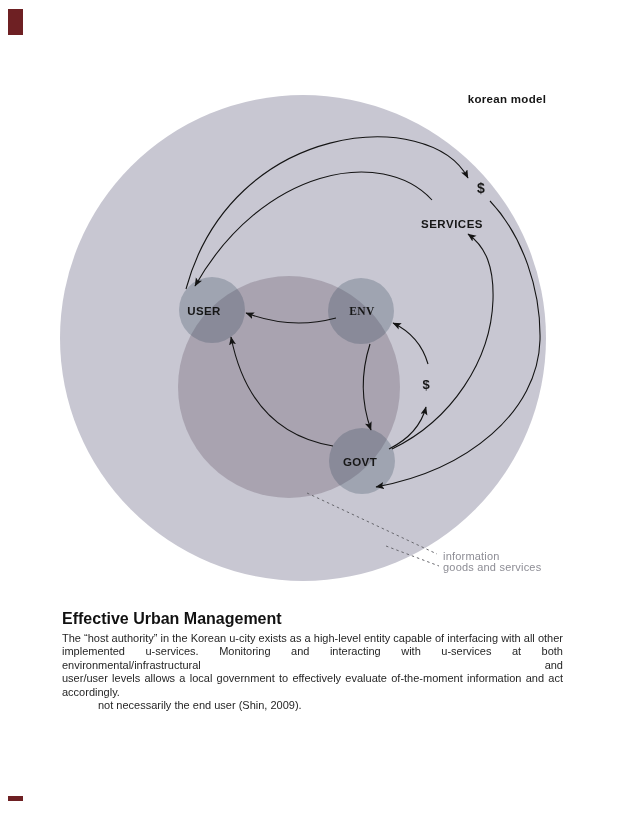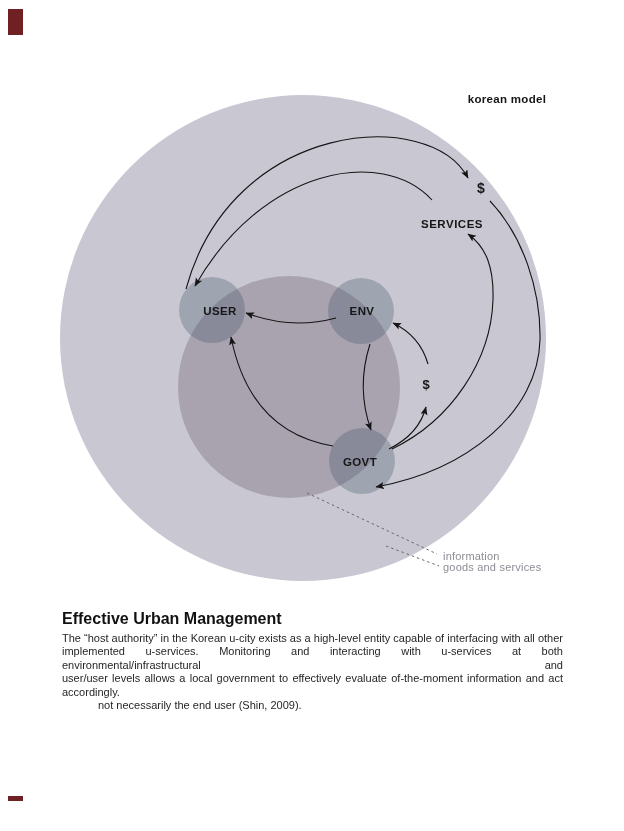--- a/index.html
+++ b/index.html
@@ -74,22 +74,22 @@
 
     <path class="leader" d="M 307 493 L 437 554"></path>
     <path class="leader" d="M 386 546 L 439 566"></path>
   </svg>
 
   <div class="lbl model-lbl" style="left:507px; top:99px;">korean model</div>
 
   <div class="lbl dollar-top" style="left:481px; top:188px;">$</div>
   <div class="lbl services-lbl" style="left:452px; top:224px;">SERVICES</div>
 
-  <div class="lbl node-lbl" style="left:220px; top:311px;">USER</div>
-  <div class="lbl node-lbl" style="left:362px; top:311px;">ENV</div>
+  <div class="lbl node-lbl" style="left:204px; top:311px;">USER</div>
+  <div class="lbl node-lbl" style="left:362px; top:311px;font-family:Liberation Serif, serif;">ENV</div>
   <div class="lbl node-lbl" style="left:360px; top:462px;">GOVT</div>
 
   <div class="lbl dollar-mid" style="left:426px; top:384px;">$</div>
 
   <div class="legend" style="left:443px; top:556px;">information</div>
   <div class="legend" style="left:443px; top:567px;">goods and services</div>
 
   <div class="caption">
     <div class="caption-heading">Effective Urban Management</div>
     <div class="cap-line">The “host authority” in the Korean u-city exists as a high-level entity capable of interfacing with all other</div>

